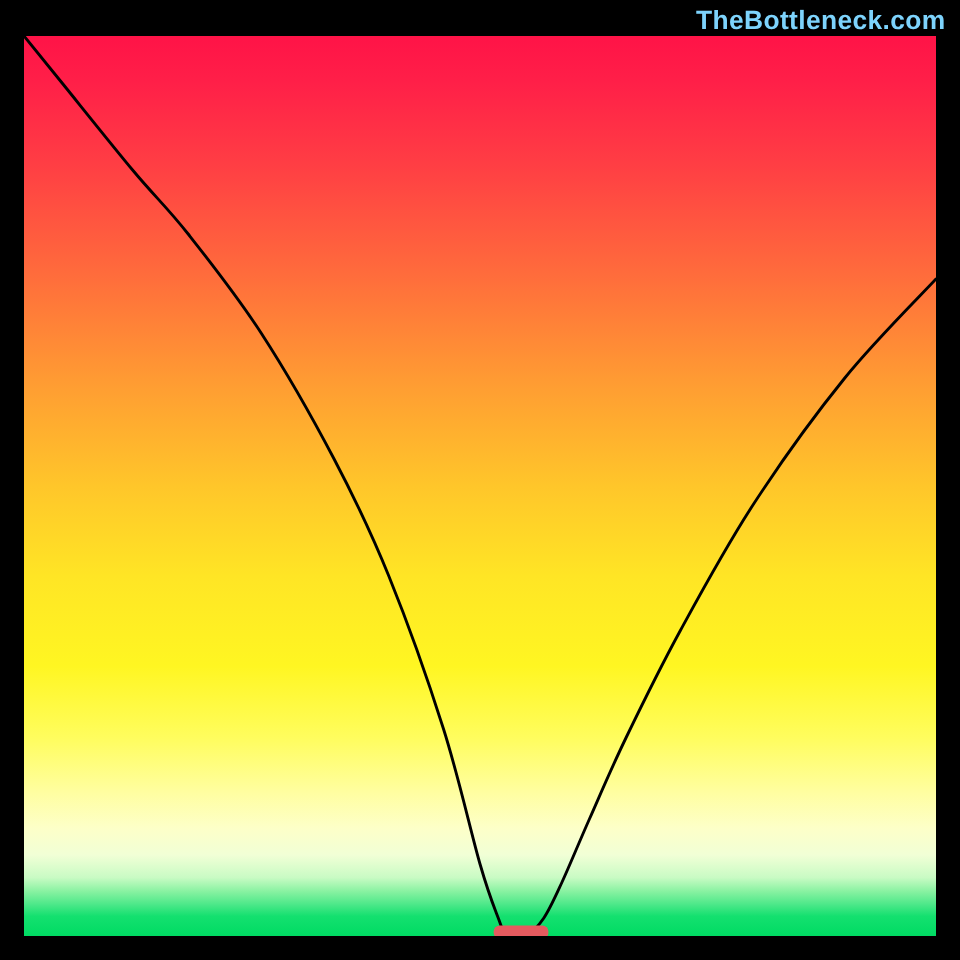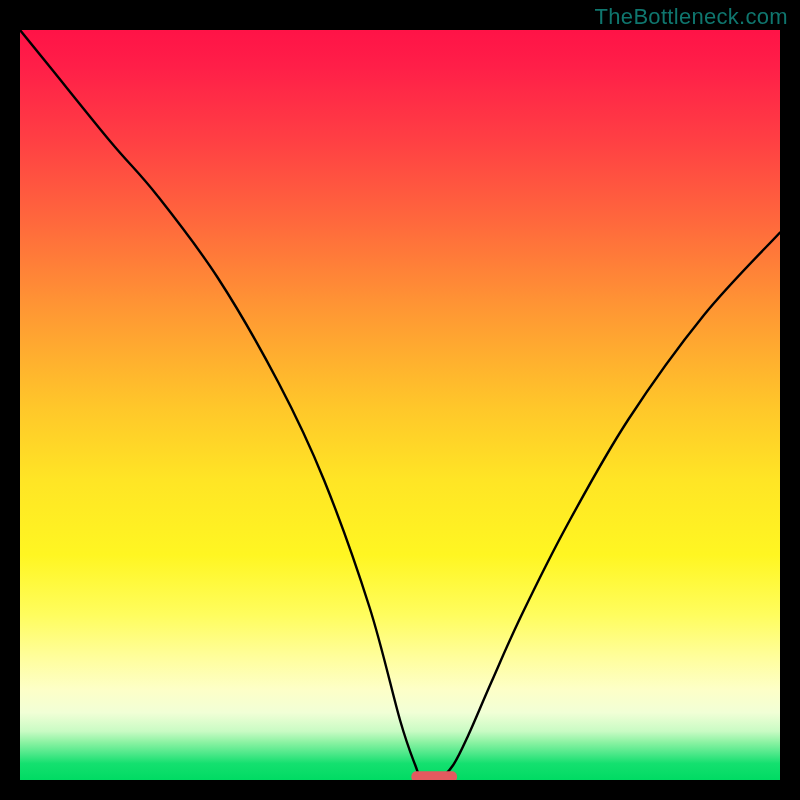--- a/index.html
+++ b/index.html
@@ -14,24 +14,24 @@
   .frame {
     position: relative;
     width: 800px;
     height: 800px;
     background: #000;
   }
   .watermark {
     position: absolute;
     top: 4px;
     right: 12px;
-    color: #0f766e;
+    color: #7dd3fc;
     font-size: 22px;
     letter-spacing: 0.3px;
-    font-weight: 400;
+    font-weight: 700;
     z-index: 5;
   }
   .plot-area {
     position: absolute;
     left: 20px;
     top: 30px;
     width: 760px;
     height: 750px;
     overflow: hidden;
   }

